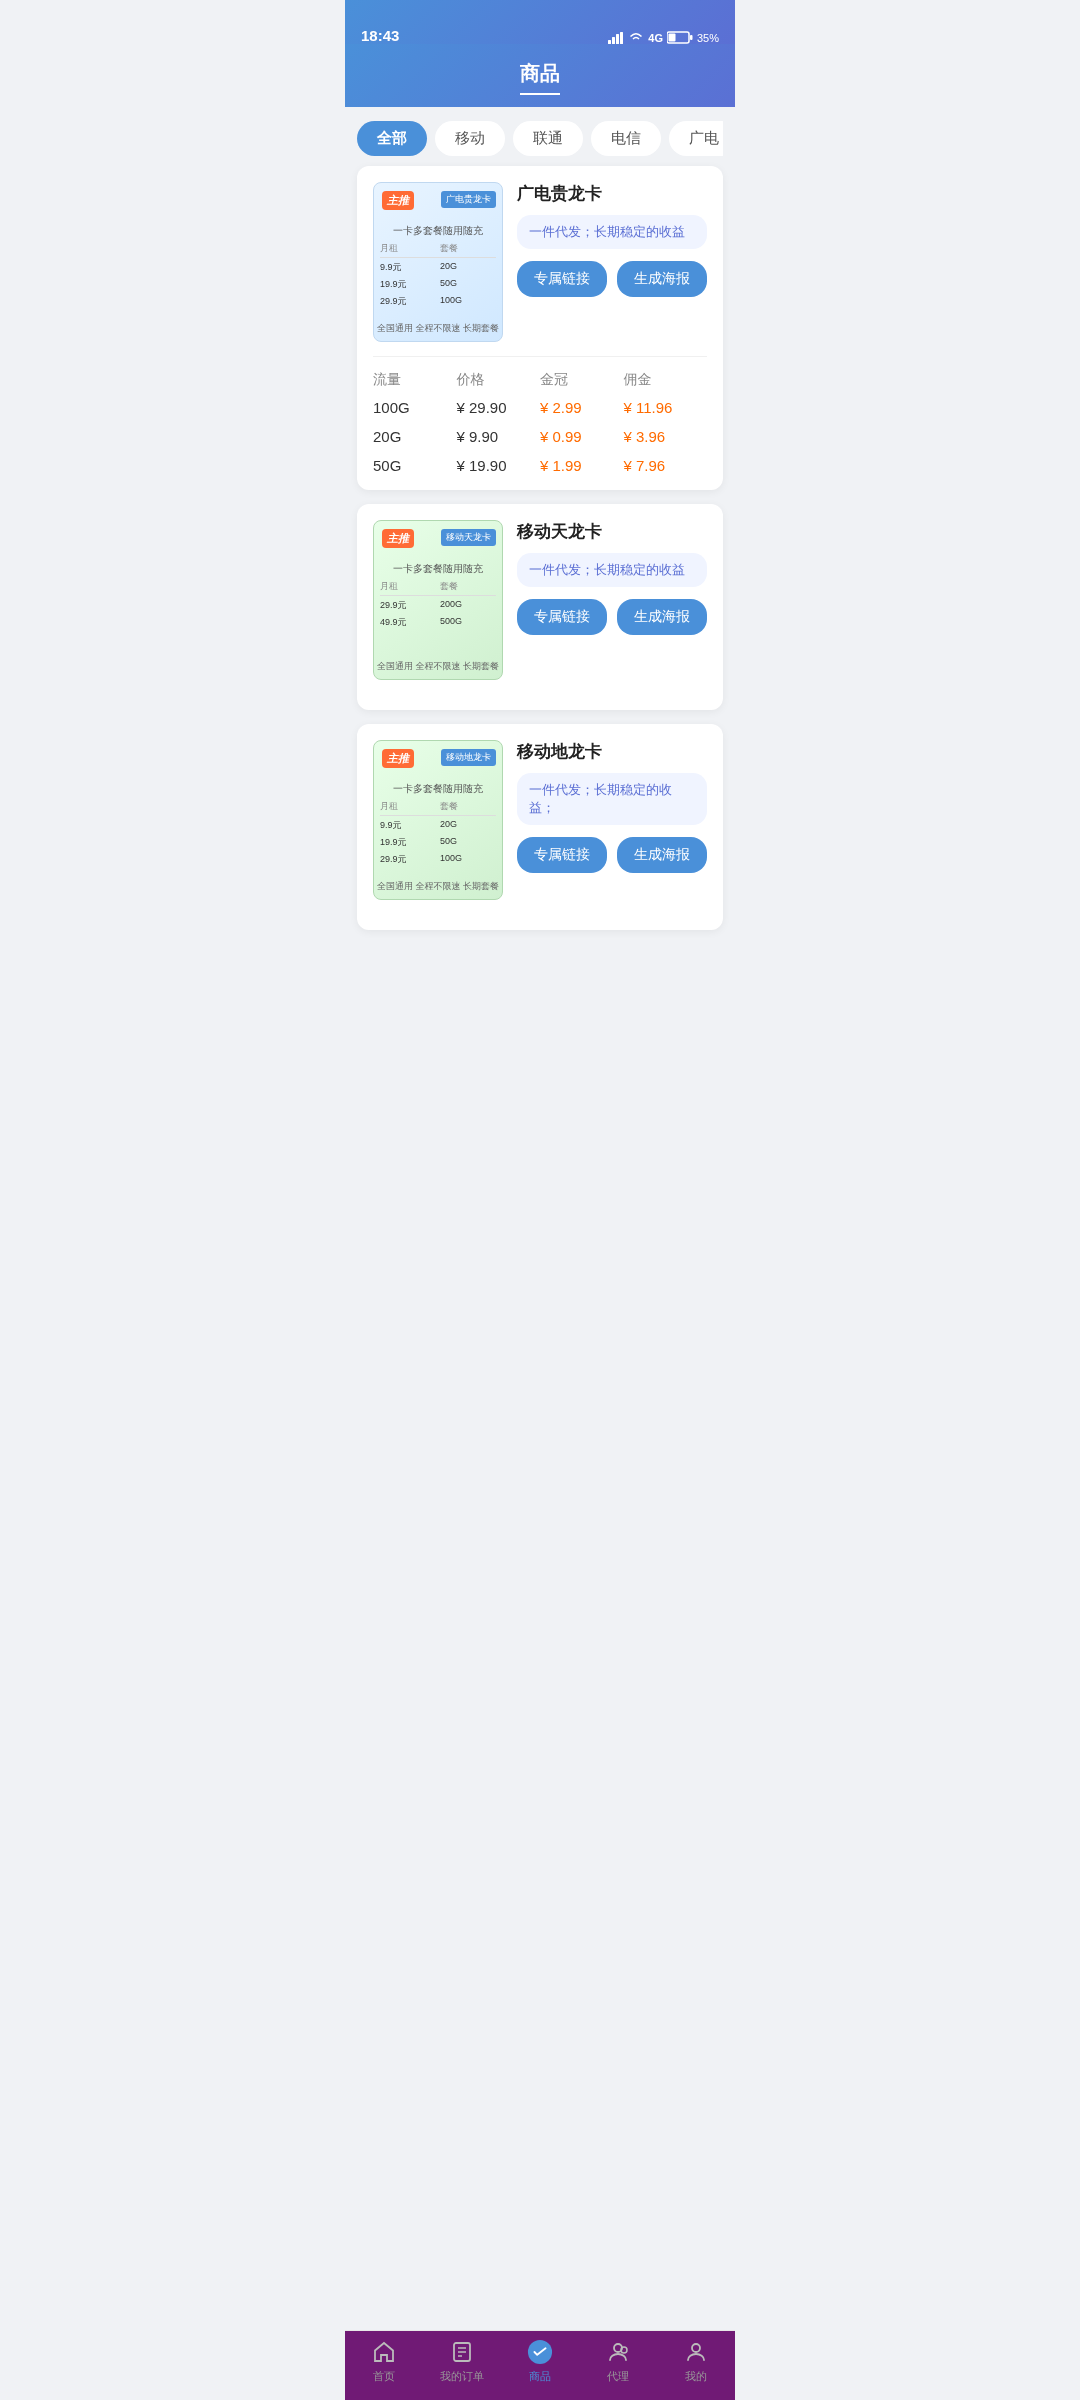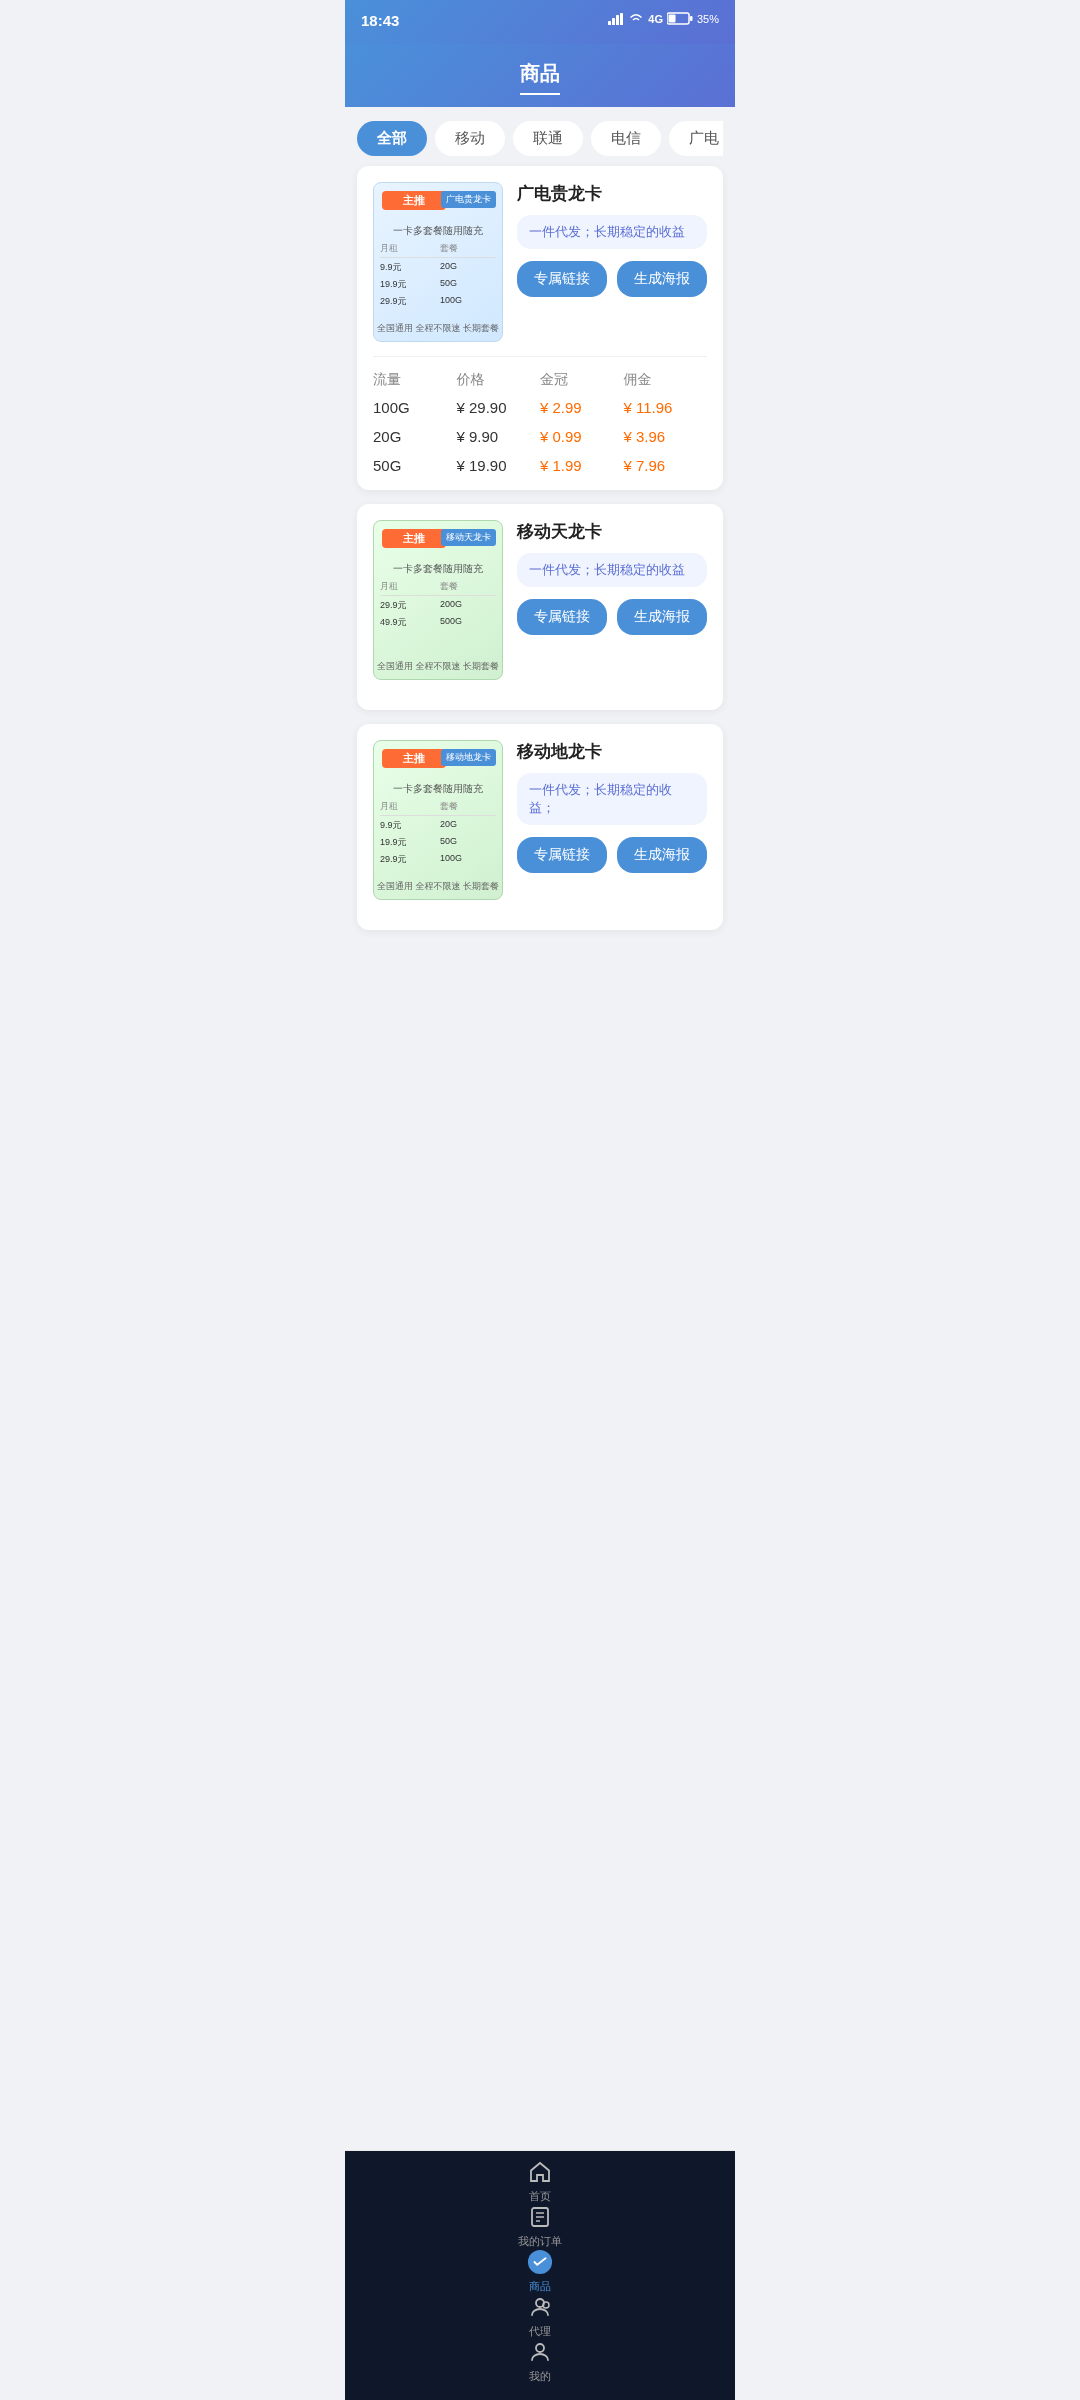--- a/index.html
+++ b/index.html
@@ -9,24 +9,24 @@
       background: #f0f2f5;
       width: 390px;
       margin: 0 auto;
       min-height: 100vh;
       overflow-x: hidden;
     }
 
     
     .status-bar {
       background: linear-gradient(135deg, #4a90d9 0%, #5b6fd4 100%);
-      padding: 12px 16px 0;
+      padding: 24px 16px 0;
       display: flex;
       justify-content: space-between;
-      align-items: flex-start;
+      align-items: flex-end;
       height: 44px;
     }
     .status-time {
       color: white;
       font-size: 15px;
       font-weight: 600;
     }
     .status-icons {
       display: flex;
       align-items: center;
@@ -164,22 +164,23 @@
     }
 
     .card-badge {
       position: absolute;
       top: 8px;
       left: 8px;
       background: #ff6b35;
       color: white;
       font-size: 11px;
       font-weight: 700;
-      padding: 2px 21px;
+      padding: 2px 5px;
       border-radius: 4px;
+      font-style: italic;
     }
 
     
     .card-mini-table {
       position: absolute;
       bottom: 0;
       left: 0;
       right: 0;
       top: 35px;
       padding: 6px;
@@ -286,25 +287,24 @@
       color: #ff6b00;
     }
 
     
     .bottom-nav {
       position: fixed;
       bottom: 0;
       left: 50%;
       transform: translateX(-50%);
       width: 390px;
-      background: #0f172a;
+      background: #701a75;
       border-top: 1px solid #e8e8e8;
       display: flex;
       padding: 8px 0 16px;
-      flex-direction: column;
     }
     .nav-item {
       flex: 1;
       display: flex;
       flex-direction: column;
       align-items: center;
       gap: 4px;
       cursor: pointer;
     }
     .nav-icon {

